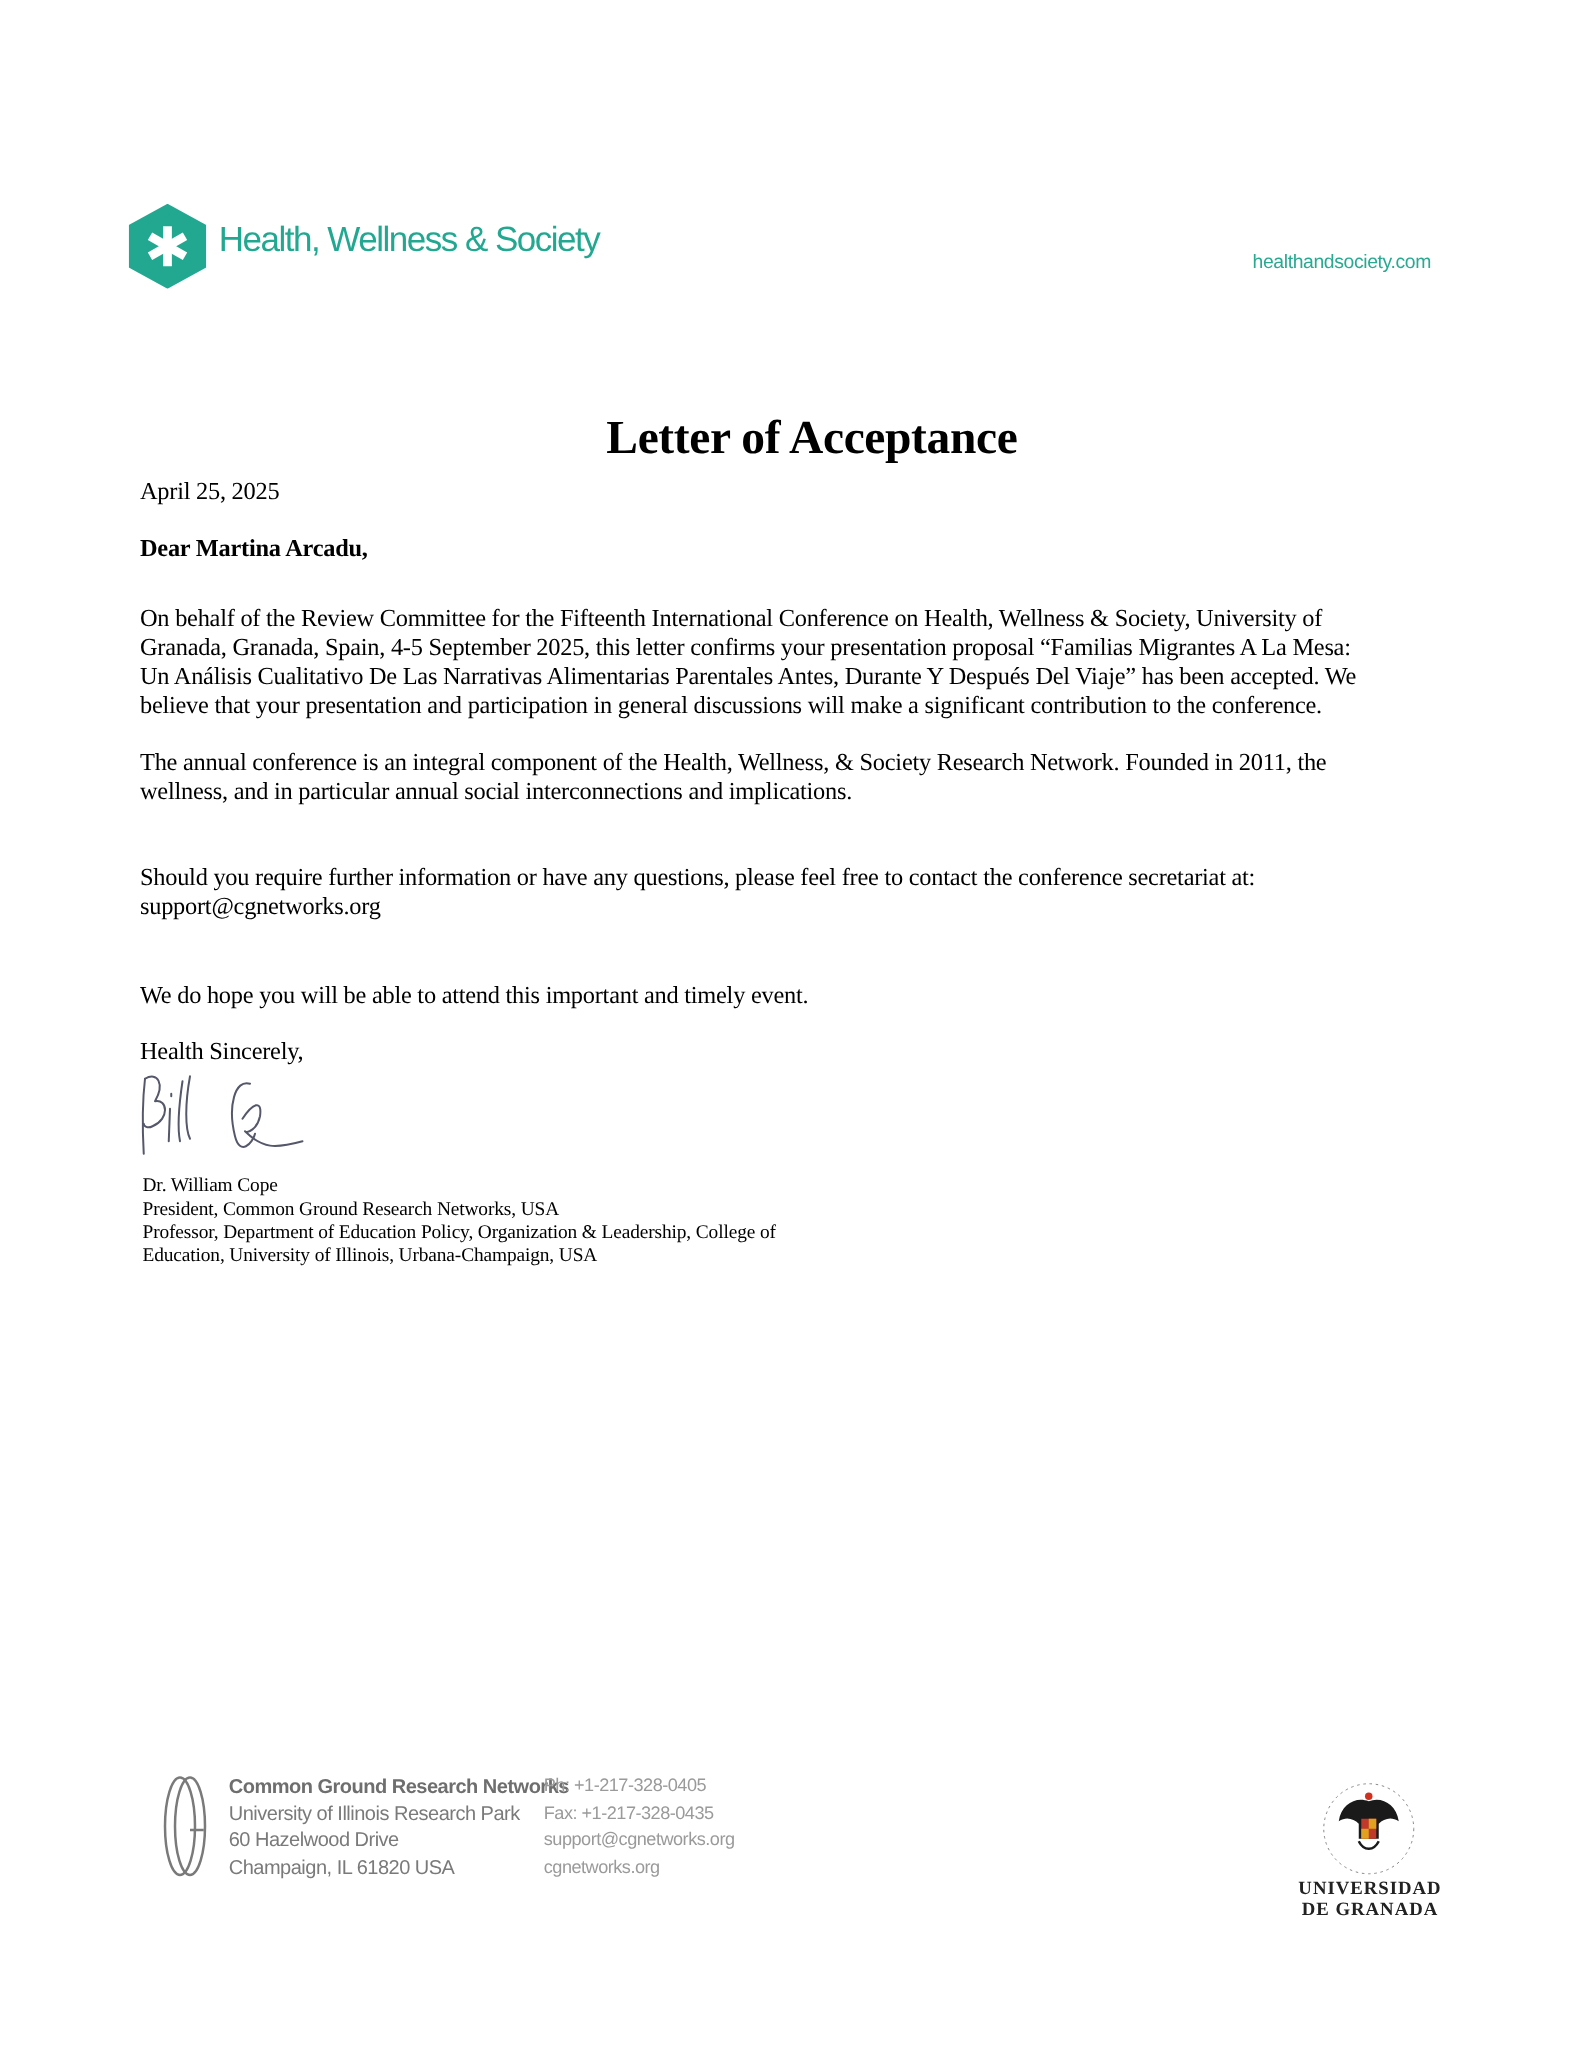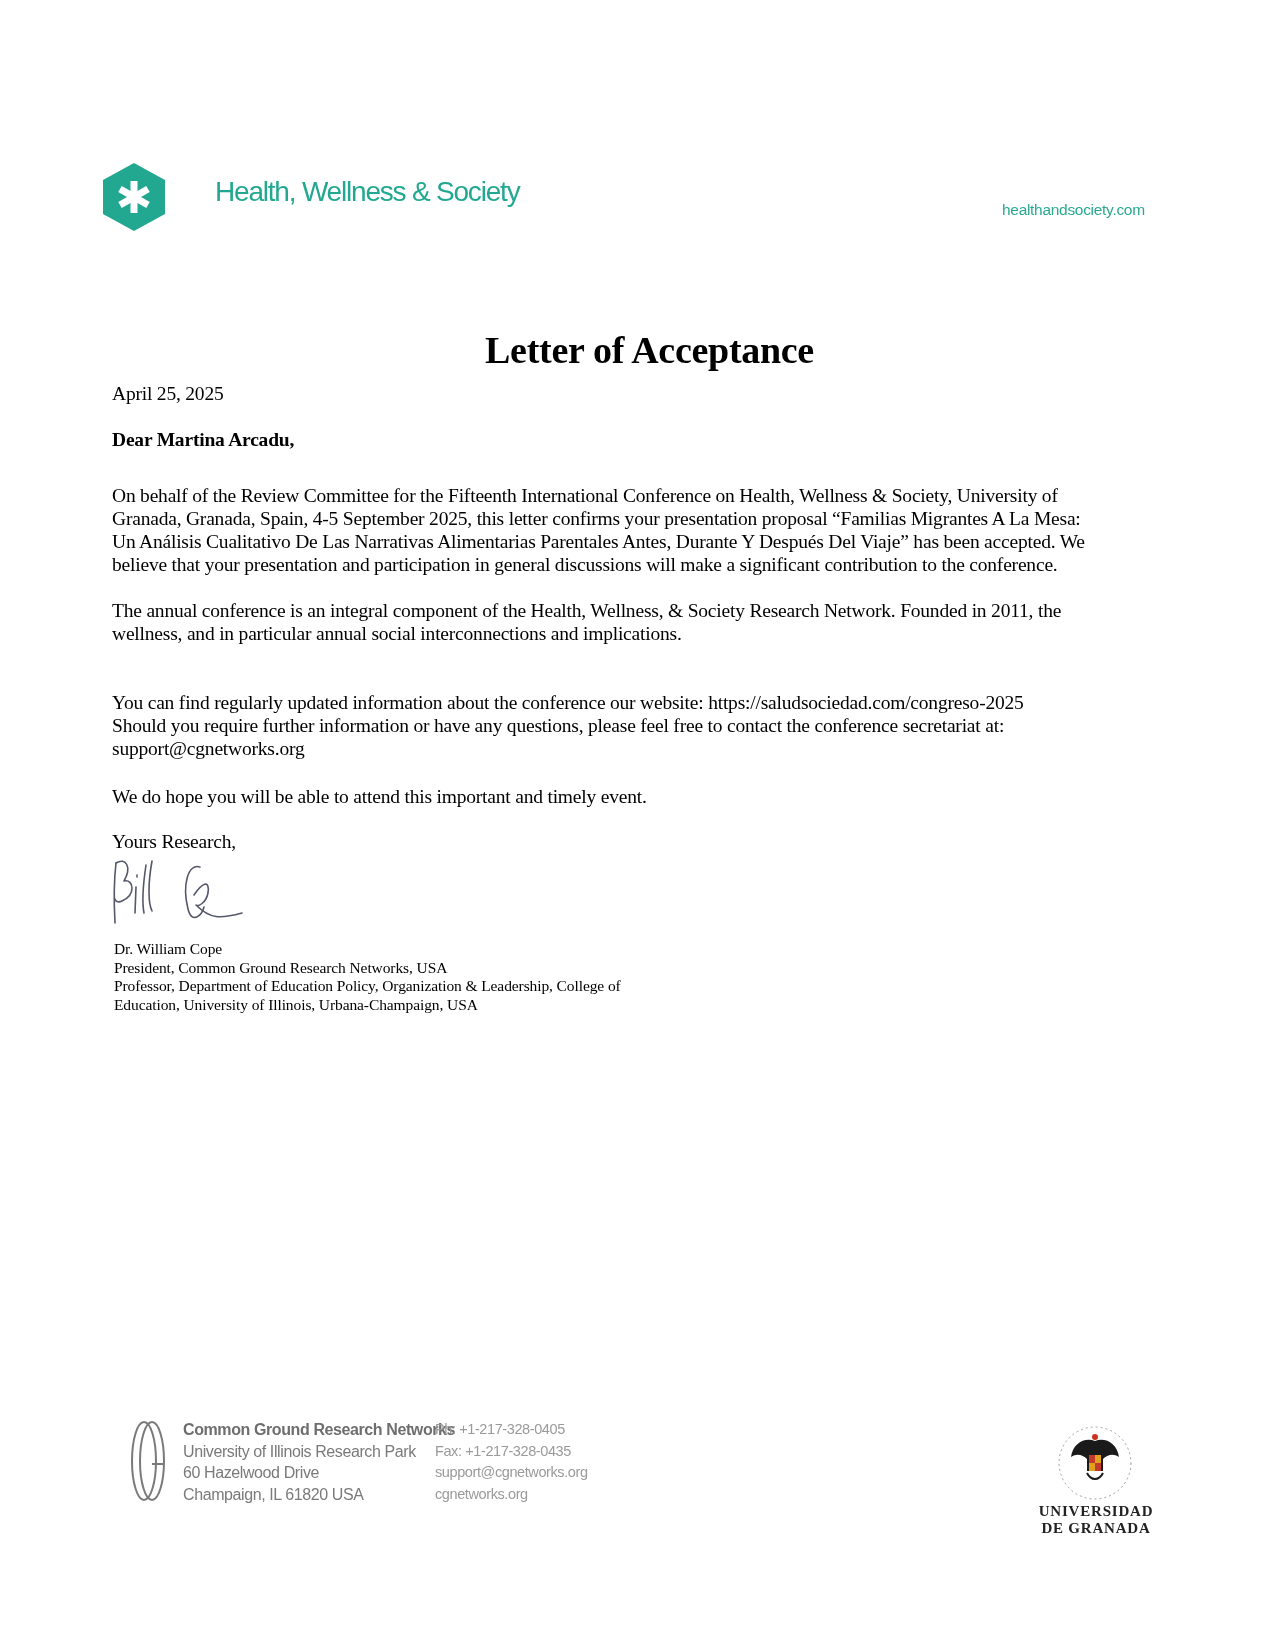--- a/index.html
+++ b/index.html
@@ -3,21 +3,21 @@
 <meta charset="utf-8">
 <style>
   html, body { margin: 0; padding: 0; background: #ffffff; }
   body { width: 1275px; height: 1650px; position: relative; overflow: hidden; color: #000; }
   .abs { position: absolute; }
   .serif { font-family: "Liberation Serif", "DejaVu Serif", serif; }
   .sans { font-family: "Liberation Sans", "DejaVu Sans", sans-serif; }
 
   
   #logo-hex { left: 103px; top: 163px; width: 62px; height: 68px; }
-  #brand-name { left: 175px; top: 176px; font-size: 28px; color: #22a890; letter-spacing: -1.2px; white-space: nowrap; margin-left: 40px; }
+  #brand-name { left: 175px; top: 176px; font-size: 28px; color: #22a890; letter-spacing: -1.2px; white-space: nowrap; }
   #brand-url { left: 1002px; top: 201px; font-size: 15.5px; color: #2aa991; letter-spacing: -0.3px; white-space: nowrap; }
 
   
   #title { left: 0; width: 1275px; top: 328px; text-align: center; font-size: 38px; font-weight: bold; letter-spacing: -0.3px; padding-left: 12px; }
   .txt { font-size: 19.5px; line-height: 23px; left: 112px; width: 1080px; letter-spacing: -0.2px; }
   #date { top: 382px; }
   #salutation { top: 428px; font-weight: bold; }
   #p1 { top: 484px; }
   #p2 { top: 599px; }
   #p3 { top: 691px; }
@@ -64,27 +64,26 @@
   <span class="line">Un Análisis Cualitativo De Las Narrativas Alimentarias Parentales Antes, Durante Y Después Del Viaje” has been accepted. We</span>
   <span class="line">believe that your presentation and participation in general discussions will make a significant contribution to the conference.</span>
 </div>
 
 <div class="abs serif txt" id="p2">
   <span class="line">The annual conference is an integral component of the Health, Wellness, &amp; Society Research Network. Founded in 2011, the</span>
   <span class="line">wellness, and in particular annual social interconnections and implications.</span>
 </div>
 
 <div class="abs serif txt" id="p3">
-  <span class="line">You can find regularly updated information about the conference our website: https://saludsociedad.com/congreso-2025</span>
   <span class="line">Should you require further information or have any questions, please feel free to contact the conference secretariat at:</span>
   <span class="line">support@cgnetworks.org</span>
 </div>
 
 <div class="abs serif txt" id="p4">We do hope you will be able to attend this important and timely event.</div>
-<div class="abs serif txt" id="closing">Yours Research,</div>
+<div class="abs serif txt" id="closing">Health Sincerely,</div>
 
 <div class="abs" id="signature">
   <svg width="140" height="80" viewBox="0 0 140 80" fill="none" stroke="#55586a" stroke-width="1.6" stroke-linecap="round" stroke-linejoin="round">
     <path d="M6,8 C4,25 4,50 5,68"></path>
     <path d="M6,8 C16,2 22,12 14,26 C24,24 26,40 12,46 C8,48 5,46 5,44"></path>
     <path d="M26,32 L25,58"></path>
     <path d="M27,20 L27,22"></path>
     <path d="M36,10 C33,30 32,48 34,58"></path>
     <path d="M42,6 C38,28 38,48 42,56"></path>
     <path d="M90,12 C78,8 72,30 78,54 C82,70 92,60 94,52"></path>

